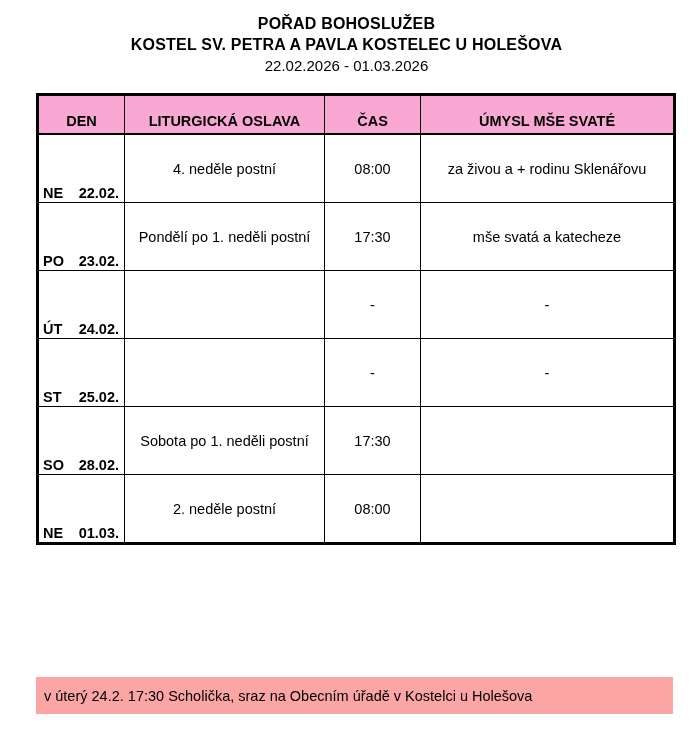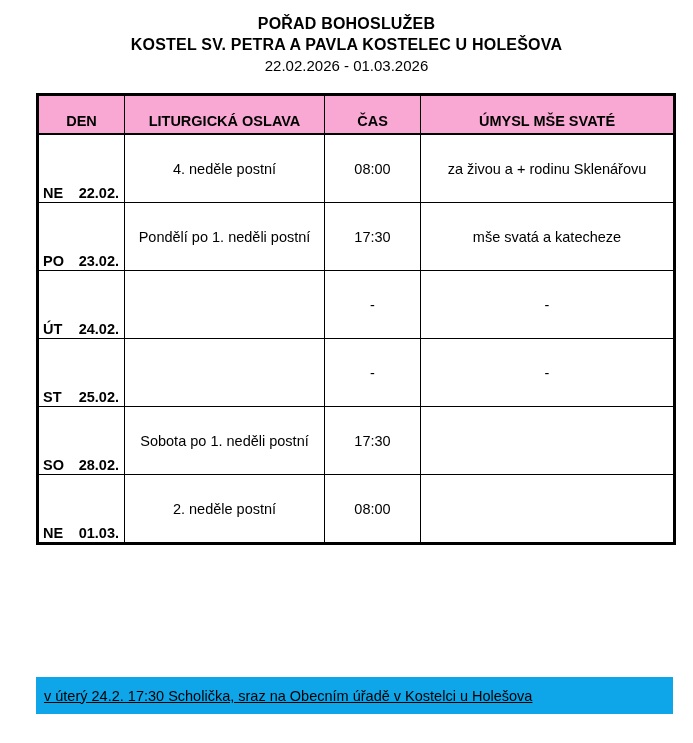--- a/index.html
+++ b/index.html
@@ -84,28 +84,27 @@
     margin-top: 48px;
   }
 
   
   .footer-note {
     position: absolute;
     top: 677px;
     left: 36px;
     width: 637px;
     height: 37px;
-    background: #0ea5e9;
+    background: #fca5a5;
     box-sizing: border-box;
     display: flex;
     align-items: center;
     padding-left: 8px;
     font-size: 14.5px;
     font-weight: normal;
-    text-decoration: underline;
   }
 </style>
 </head>
 <body>
 
 <div class="titles">
   <div class="title-line">POŘAD BOHOSLUŽEB</div>
   <div class="title-line">KOSTEL SV. PETRA A PAVLA KOSTELEC U HOLEŠOVA</div>
   <div class="date-line">22.02.2026 - 01.03.2026</div>
 </div>

